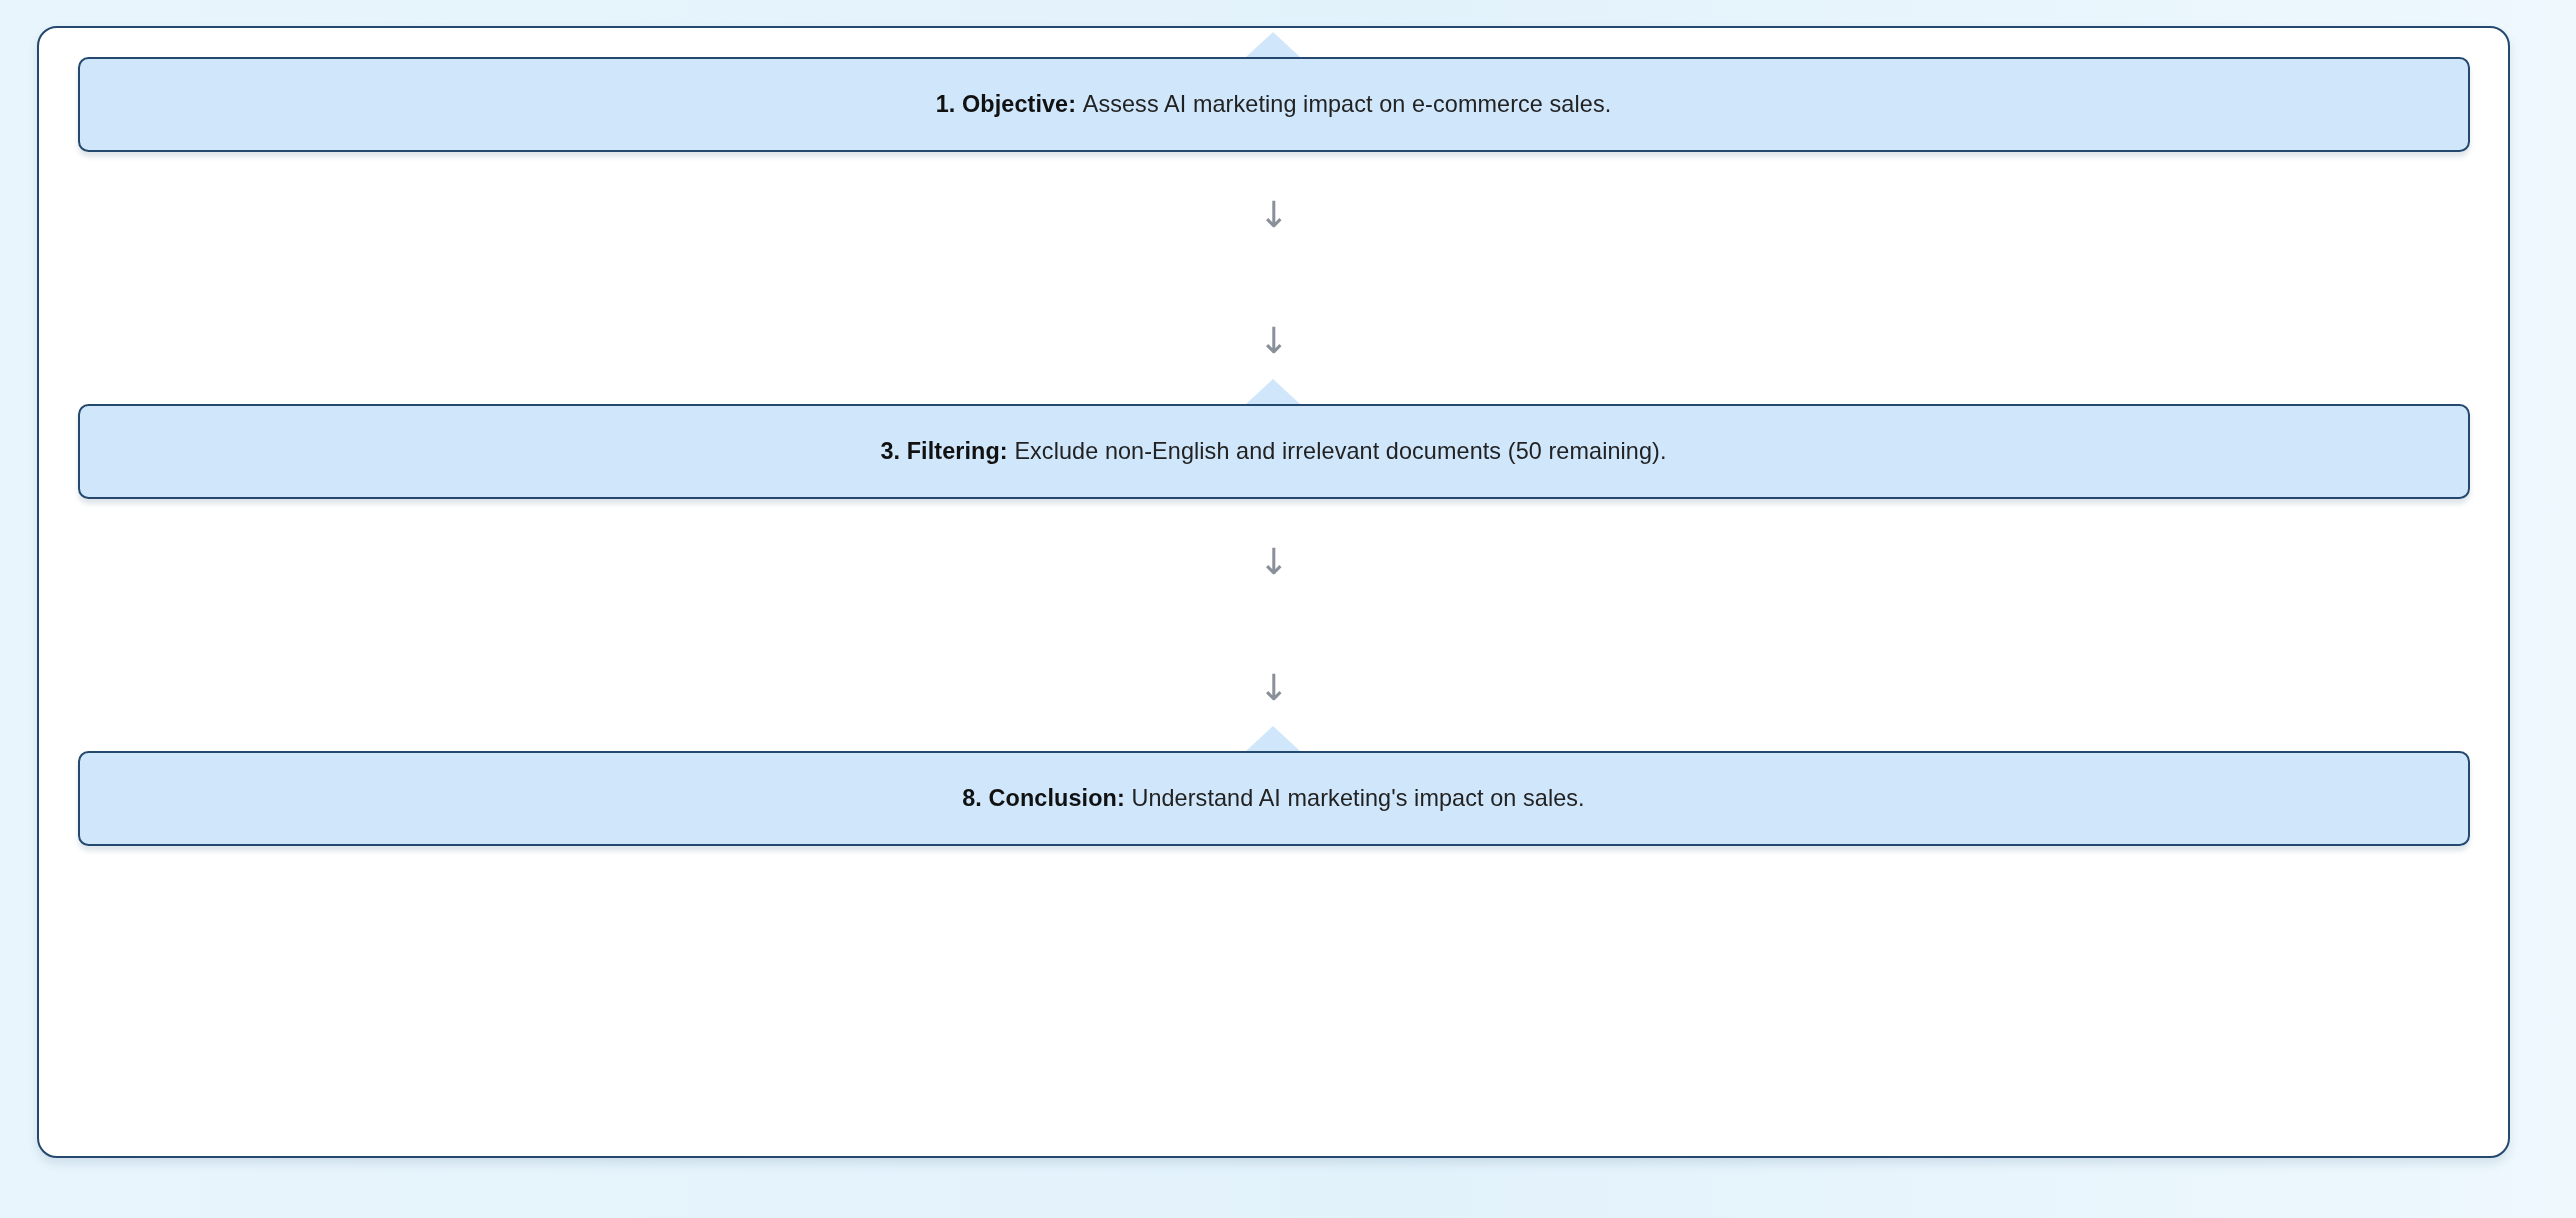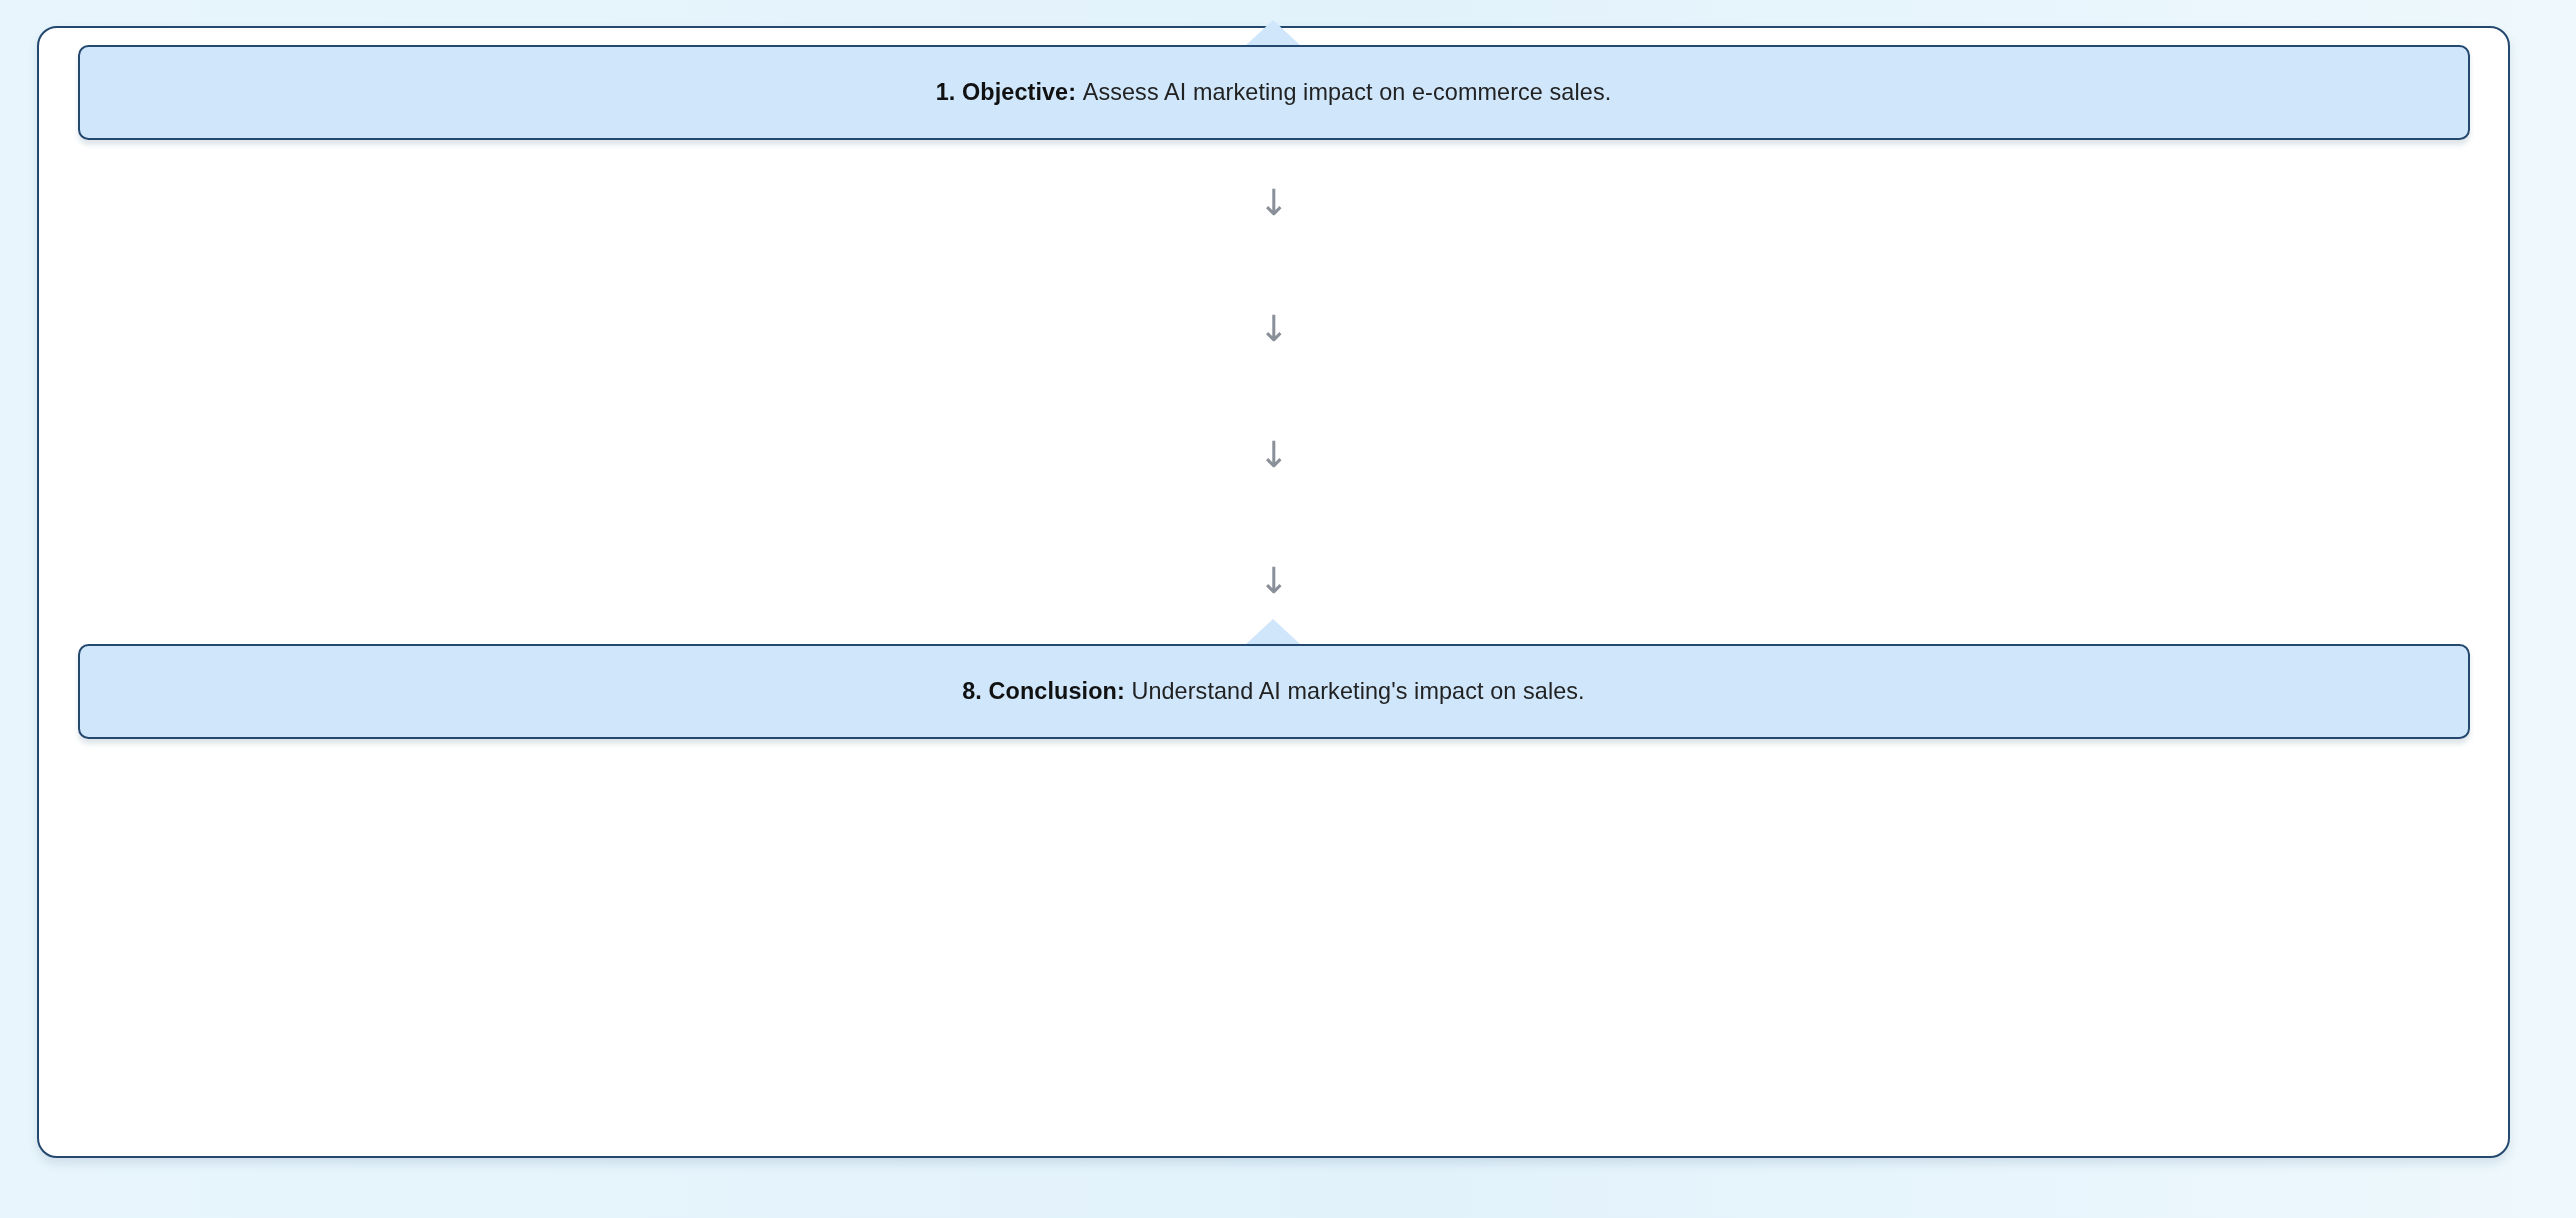--- a/index.html
+++ b/index.html
@@ -42,21 +42,21 @@
   #flow-stack {
     position: absolute;
     left: 0;
     top: 0;
     width: 100%;
     height: 100%;
     display: flex;
     flex-direction: column;
     align-items: center;
     justify-content: flex-start;
-    padding-top: 17px;
+    padding-top: 29px;
     box-sizing: border-box;
   }
 
   
   .step-wrap {
     position: relative;
     width: 2392px;
     height: 95px;
     flex: 0 0 auto;
   }
@@ -148,20 +148,29 @@
 
       <div class="connector">
         <span class="connector-arrow">↓</span>
       </div>
 
 
       <div class="connector">
         <span class="connector-arrow">↓</span>
       </div>
 
+      <div class="step-wrap">
+        <div class="step-peak"></div>
+        <div class="step-box">
+          <div class="step-text">
+            <span class="step-label">3. Filtering: </span>
+            <span class="step-desc">Exclude non-English and irrelevant documents (50 remaining).</span>
+          </div>
+        </div>
+      </div>
 
       <div class="connector">
         <span class="connector-arrow">↓</span>
       </div>
 
 
       <div class="connector">
         <span class="connector-arrow">↓</span>
       </div>
 

